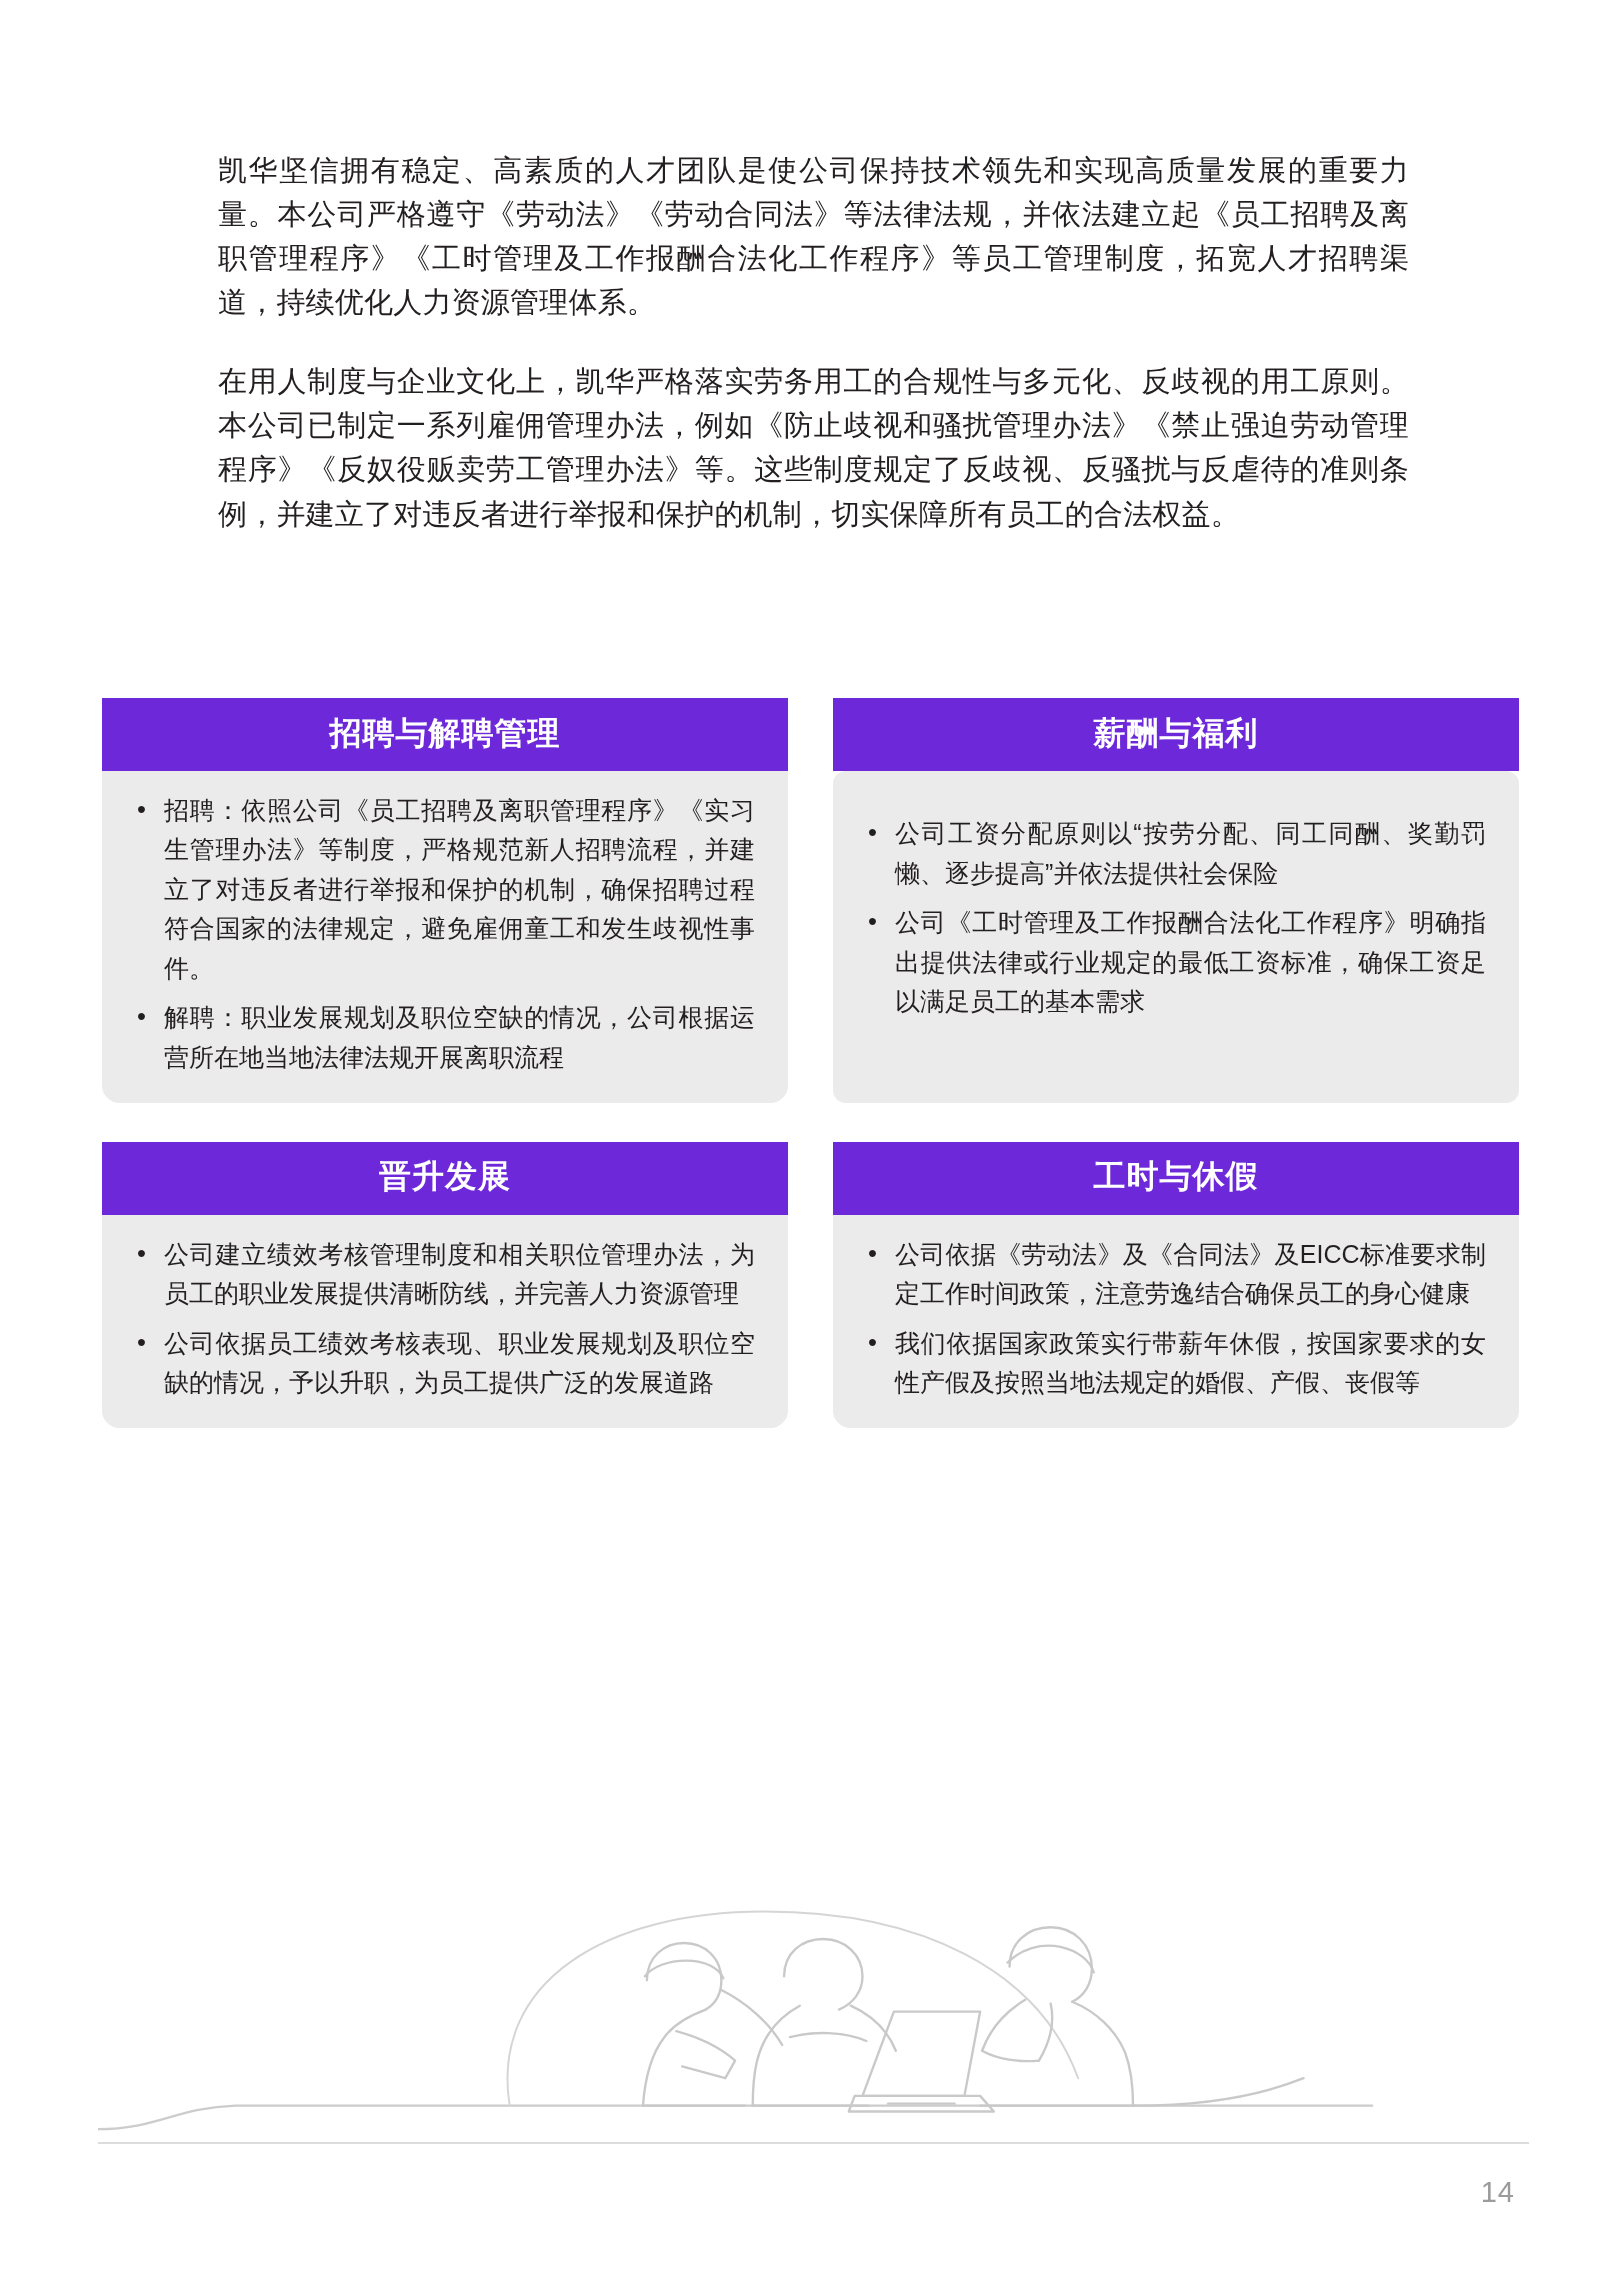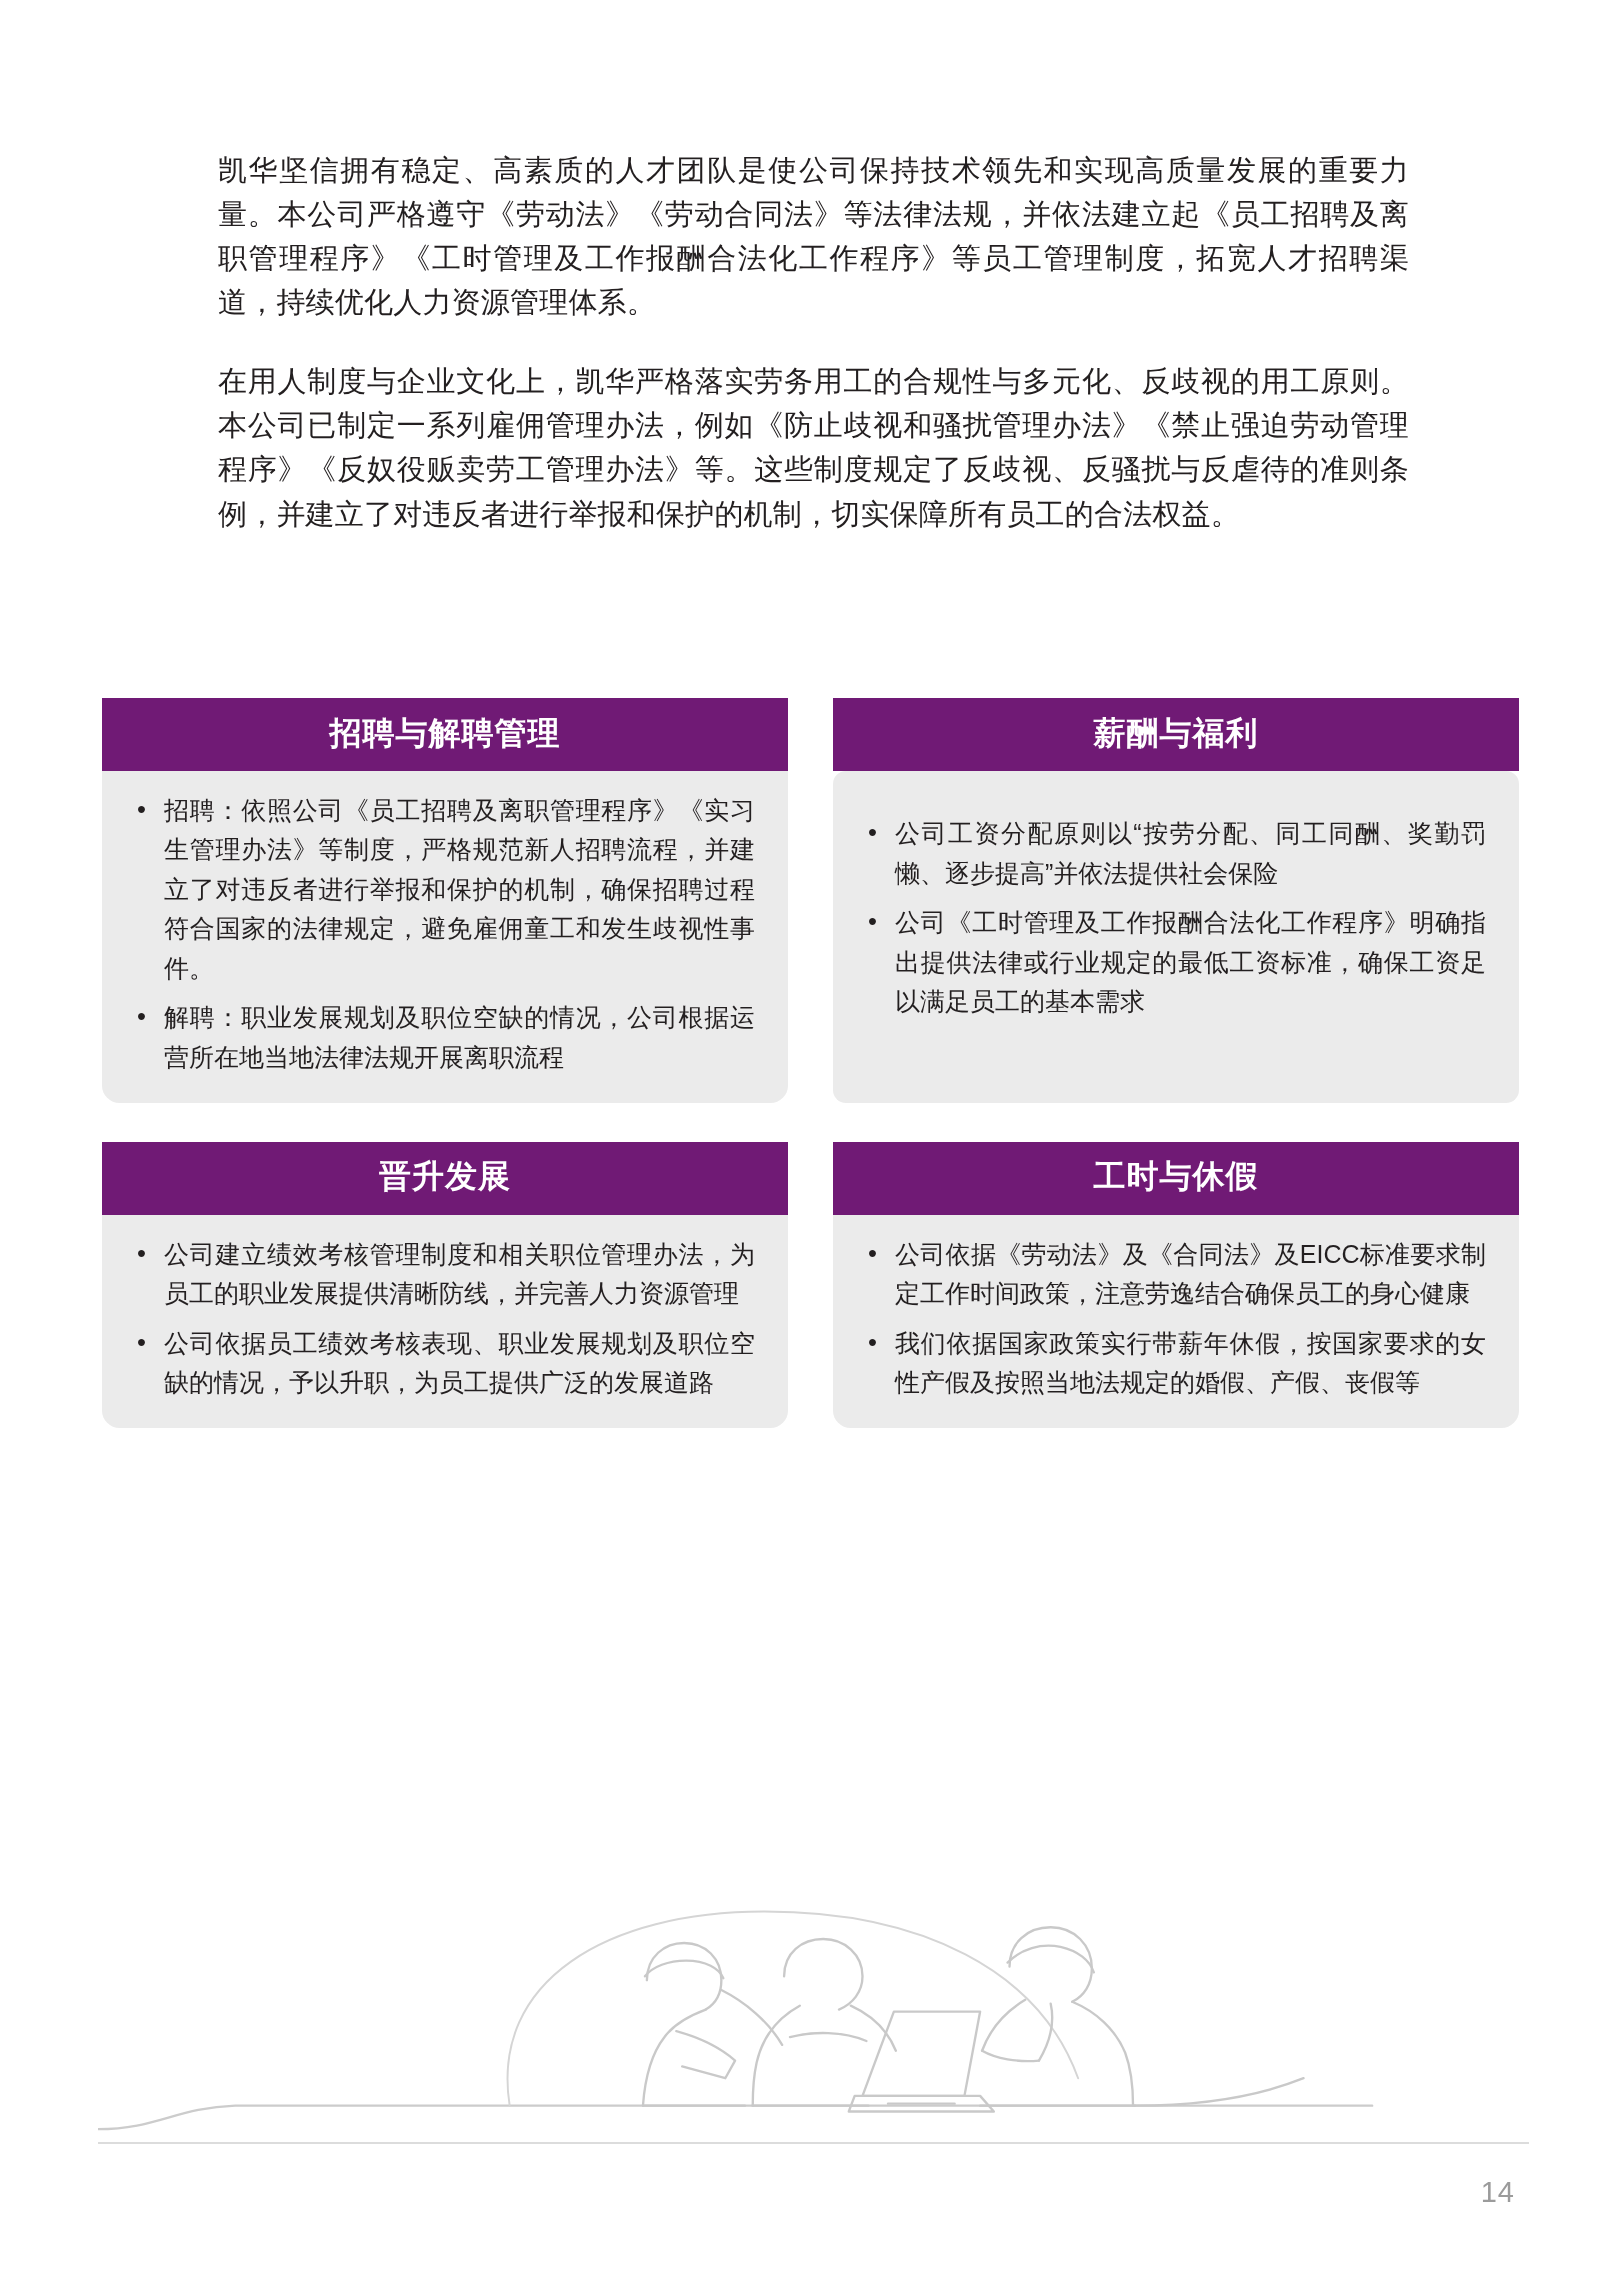--- a/index.html
+++ b/index.html
@@ -47,21 +47,21 @@
     display: grid;
     grid-template-columns: 686px 686px;
     grid-column-gap: 45px;
     grid-row-gap: 39px;
   }
   .card {
     display: flex;
     flex-direction: column;
   }
   .card-header {
-    background: #701a75;
+    background: #6d28d9;
     color: #ffffff;
     font-size: 32px;
     font-weight: bold;
     text-align: center;
     padding: 13.7px 0 15.7px 0;
     letter-spacing: 1px;
   }
   .card-body {
     background: #ebebeb;
     border-bottom-left-radius: 17.6px;

